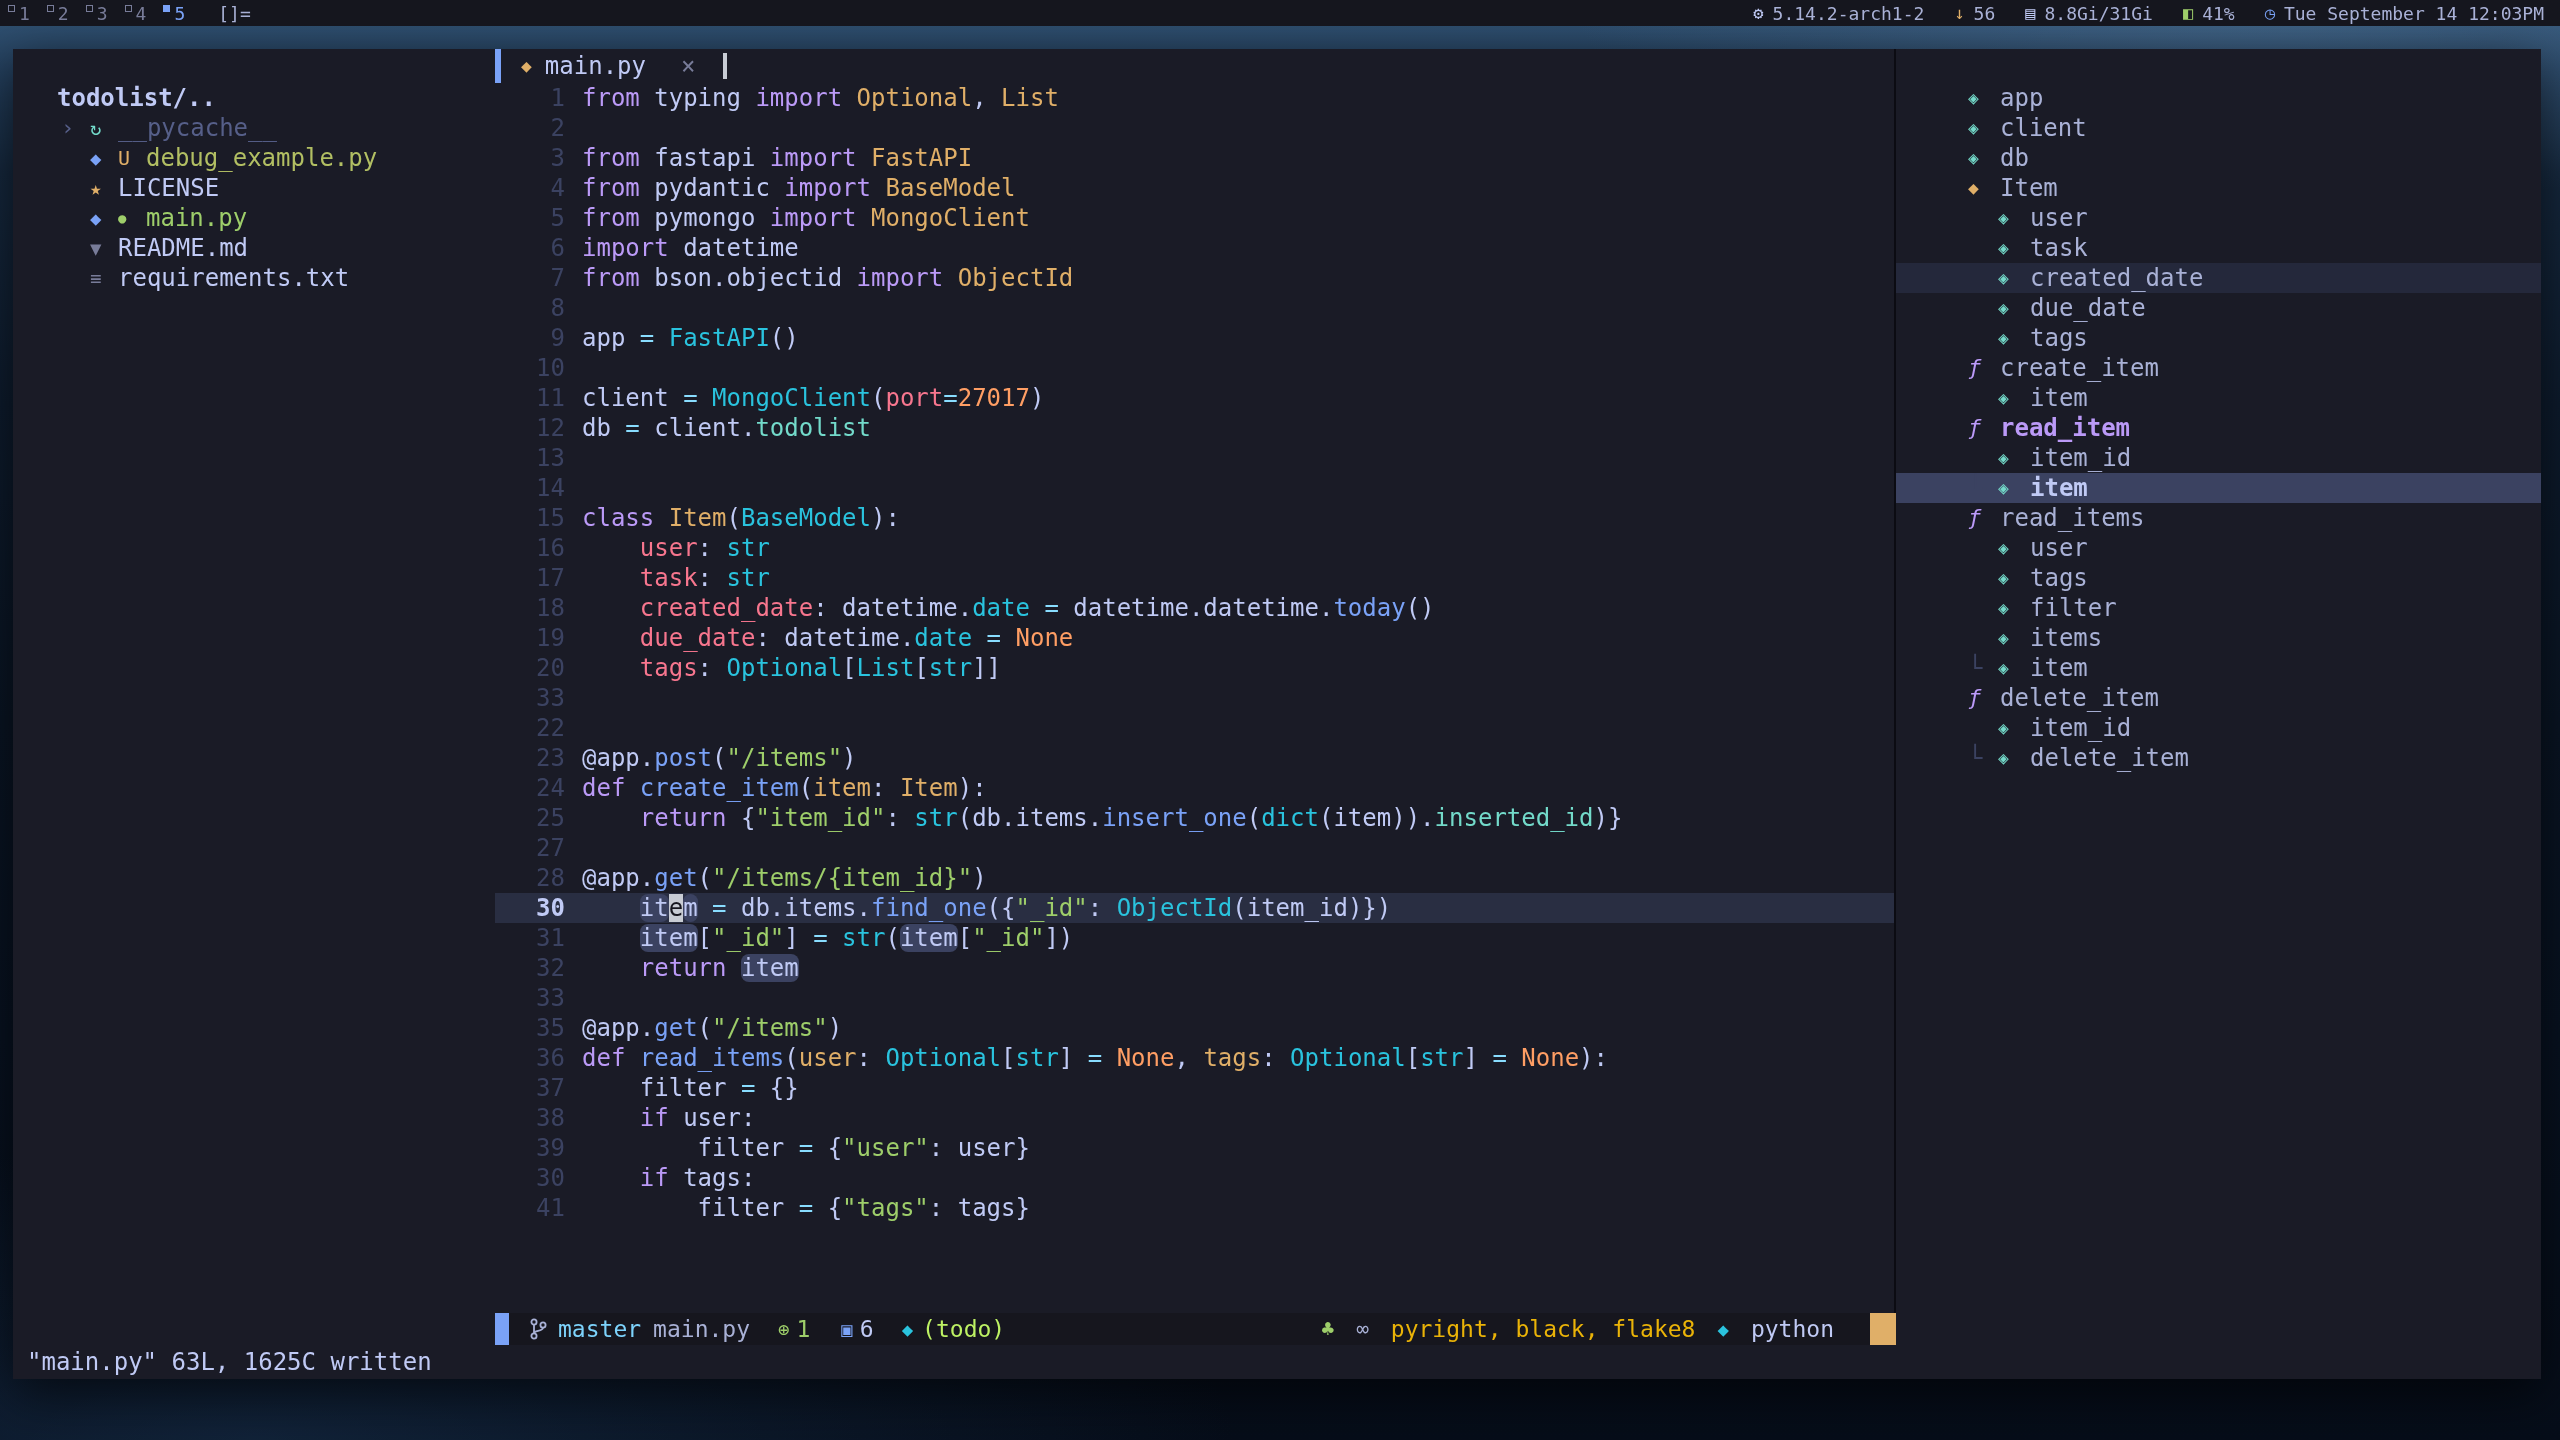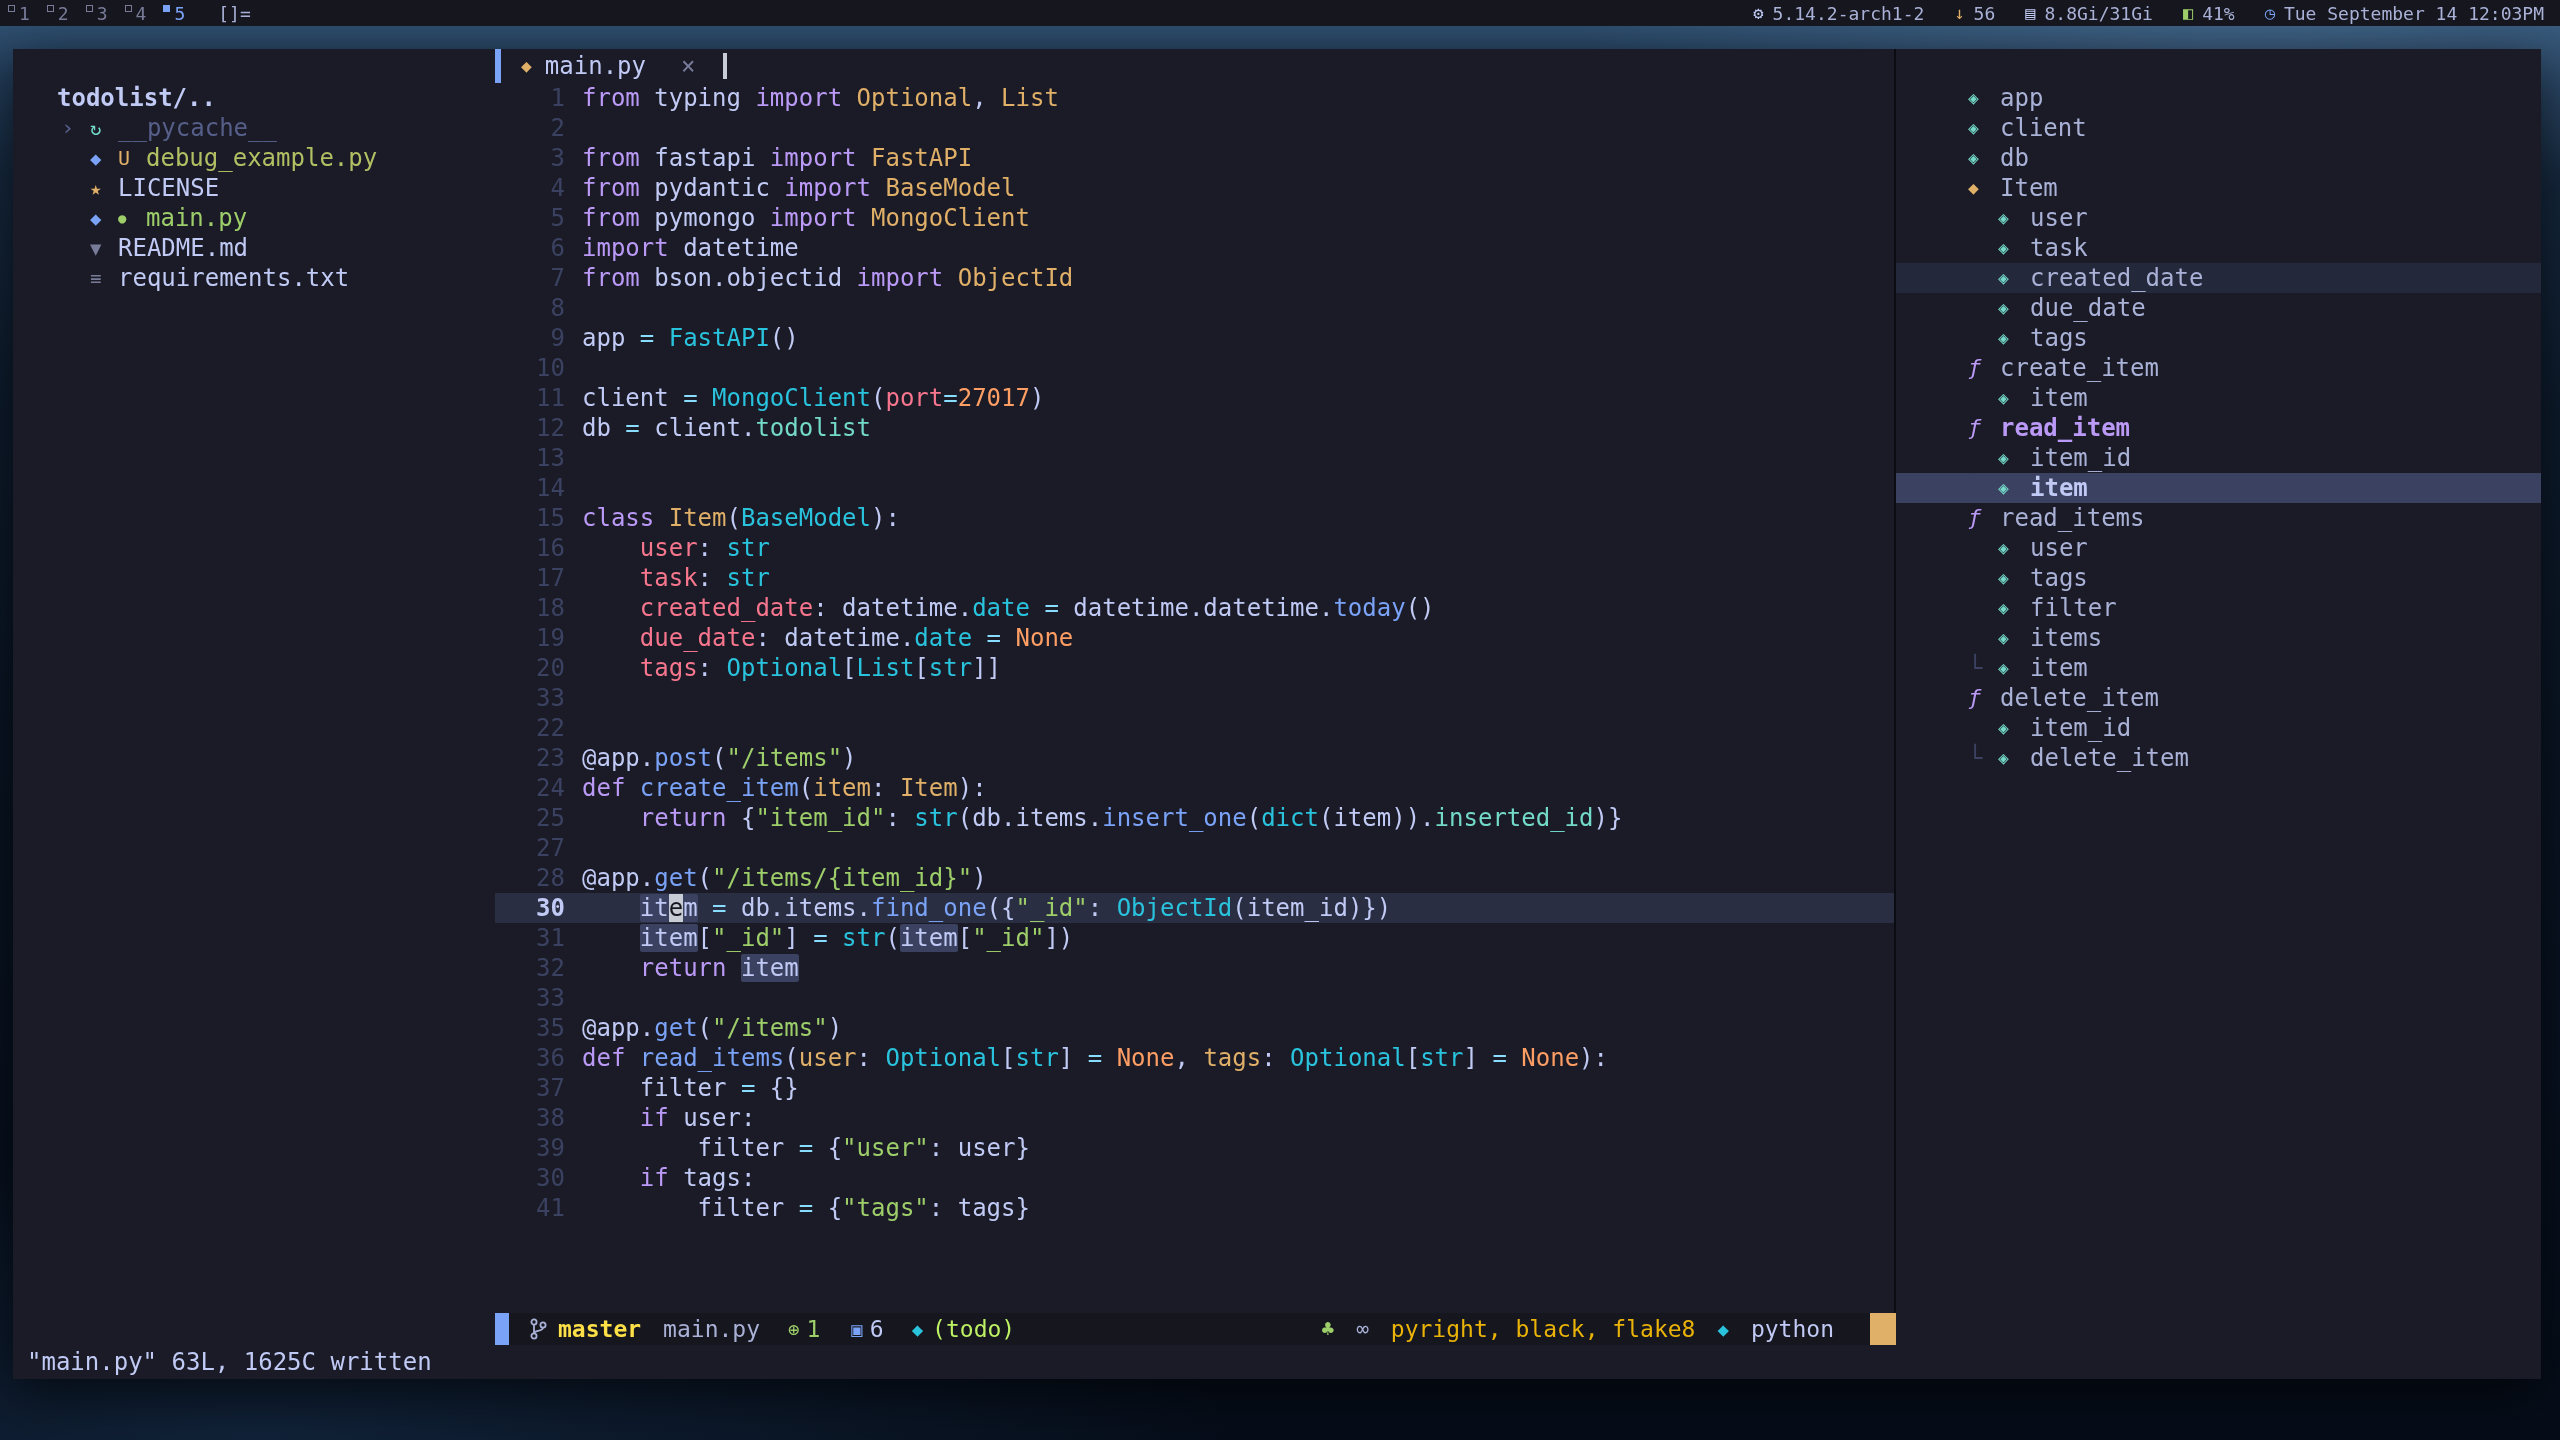--- a/index.html
+++ b/index.html
@@ -50,39 +50,39 @@
   
   .editor{position:absolute;left:482px;top:34px;width:1399px;height:1230px;overflow:hidden;cursor:text}
   .cline{height:30px;display:flex;white-space:pre}
   .cline.active{background:#292e42}
   .lnum{width:70px;text-align:right;color:#3b4261;flex:none;margin-right:17px}
   .cline.active .lnum{color:#c0caf5;font-weight:bold}
   .ctext{white-space:pre}
   .kw{color:#bb9af7}.fn{color:#7aa2f7}.str{color:#9ece6a}.num{color:#ff9e64}
   .type{color:#2ac3de}.cls{color:#e0af68}.red{color:#f7768e}.attr{color:#73daca}
   .fg{color:#c0caf5}.op{color:#89ddff}.prm{color:#e0af68}
-  .hl{background:#3b4261;color:#c0caf5;border-radius:2px}
+  .hl{background:#3b4261;color:#c0caf5;border-radius:8px}
   .cur{background:#c8ccd4;color:#16161e}
   
   .vsep{position:absolute;left:1881px;top:0;width:2px;bottom:64px;background:#0b0b12}
   .tagbar{position:absolute;left:1883px;top:0;right:0;bottom:64px;padding-top:34px;overflow:hidden;background:#1a1b26}
   .trow{height:30px;display:flex;align-items:center;white-space:nowrap;color:#a9b1d6;cursor:pointer}
   .trow .sico{width:32px;flex:none;font-size:18px}
   .sico.var{color:#73daca}.sico.cls{color:#e0af68}.sico.fn{color:#bb9af7;font-size:22px;font-style:italic}
   .conn{width:30px;flex:none;color:#3b4261}
   .trow.ctx .slabel{color:#bb9af7;font-weight:bold}
   .trow.sel{background:#3b4261}
   .trow.sel .slabel{color:#c0caf5;font-weight:bold}
   .trow.hover{background:#24283b}
   
   .statusline{position:absolute;left:482px;top:1264px;width:1401px;height:32px;background:#16161e;
     display:flex;align-items:center;font-size:23px;color:#a9b1d6}
   .mode-block{width:14px;height:32px;background:#7aa2f7;margin-right:20px;flex:none}
   .slgroup{display:flex;align-items:center;gap:11px}
-  .sl-branch{color:#fde047;font-weight:bold;margin-right:22px}
+  .sl-branch{color:#7dd3fc;font-weight:normal;margin-right:12px}
   .sl-file{color:#a9b1d6;margin-right:28px}
   .badge{display:flex;align-items:center;gap:7px;margin-right:20px}
   .badge .bic{font-size:19px}
   .bg-green .bic{color:#9ece6a}.bg-green .bval{color:#9ece6a}
   .bg-blue .bic{color:#7aa2f7}.bg-blue .bval{color:#c0caf5}
   .sl-env{display:flex;align-items:center;gap:9px;margin-left:8px}
   .sl-env .eic{color:#2ac3de;font-size:19px}
   .sl-env .etxt{color:#bef264}
   .sl-right{margin-left:auto;display:flex;align-items:center;gap:22px}
   .sl-tree{color:#9ece6a;font-size:21px}

